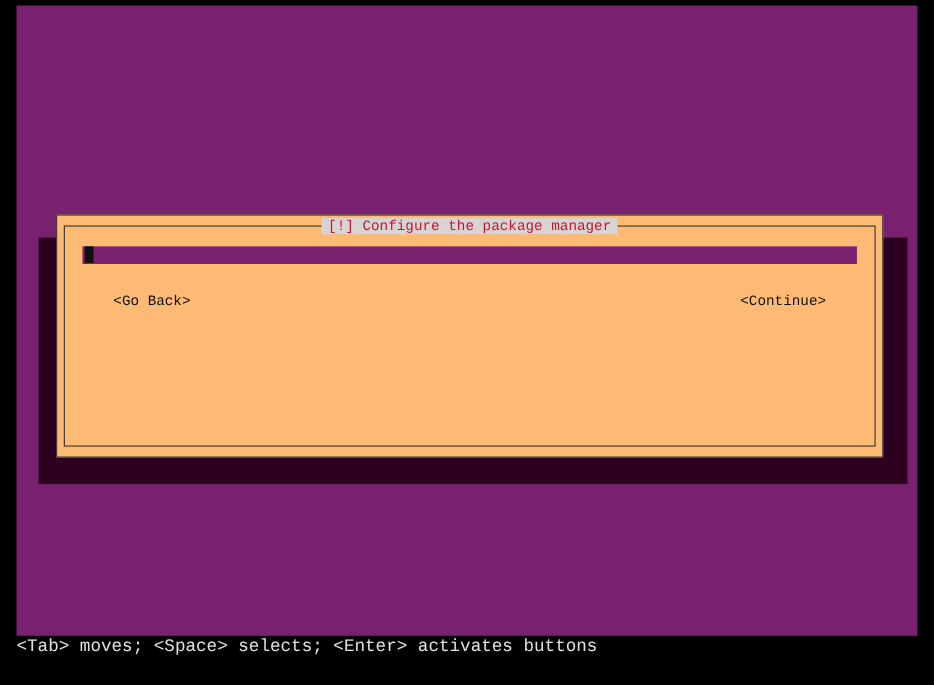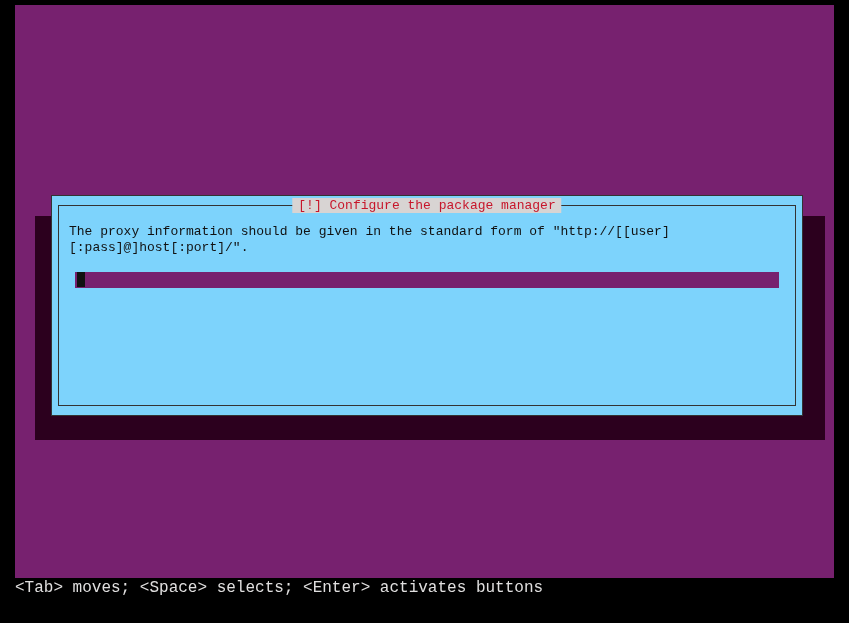--- a/index.html
+++ b/index.html
@@ -31,21 +31,21 @@
       width: 790px;
       height: 224px;
       background: #2c001e;
     }
     .dialog {
       position: absolute;
       top: 195px;
       left: 51px;
       width: 752px;
       height: 221px;
-      background: #7dd3fc;
+      background: #fdba74;
       border: 1px solid #333;
     }
     .dialog-border {
       position: absolute;
       top: 9px;
       left: 6px;
       right: 6px;
       bottom: 9px;
       border: 1px solid #333;
     }
@@ -122,22 +122,25 @@
 <body>
 
 <div class="terminal-bg"></div>
 
 <div class="bg-shadow"></div>
 
 <div class="dialog">
   <div class="dialog-border">
     <div class="dialog-title">[!] Configure the package manager</div>
     <div class="dialog-content">
-      <div class="para2">The proxy information should be given in the standard form of "http://[[user][:pass]@]host[:port]/".</div>
       <div class="input-wrap">
         <div class="cursor"></div>
         <input class="input-field" type="text" value="" style="">
+      </div>
+      <div class="button-row">
+        <span class="nav-button">&lt;Go Back&gt;</span>
+        <span class="nav-button">&lt;Continue&gt;</span>
       </div>
     </div>
   </div>
 </div>
 
 <div class="hint-bar">&lt;Tab&gt; moves; &lt;Space&gt; selects; &lt;Enter&gt; activates buttons</div>
 
 </body></html>

